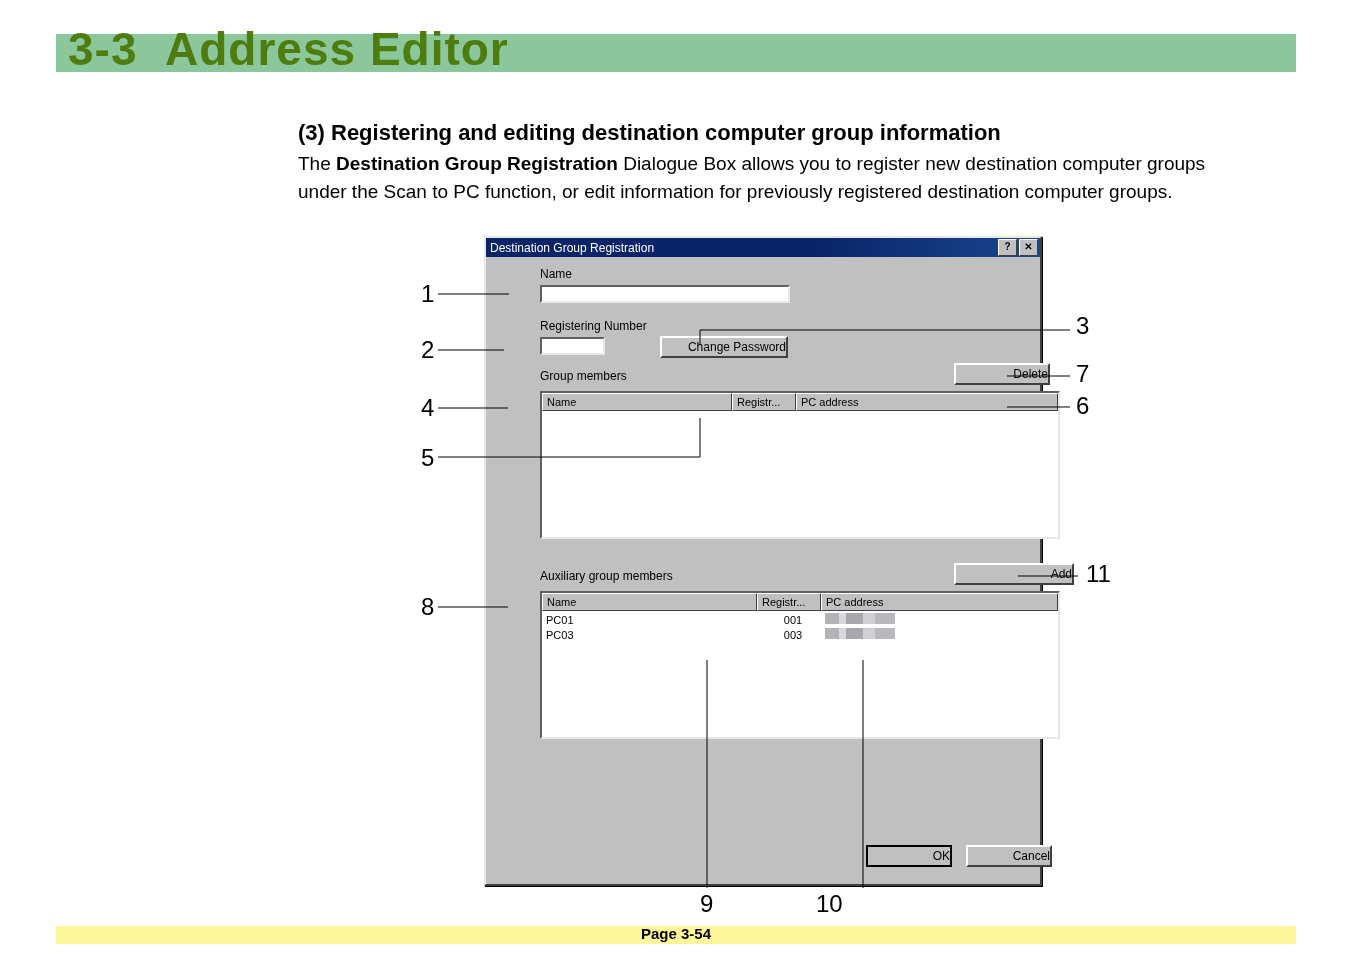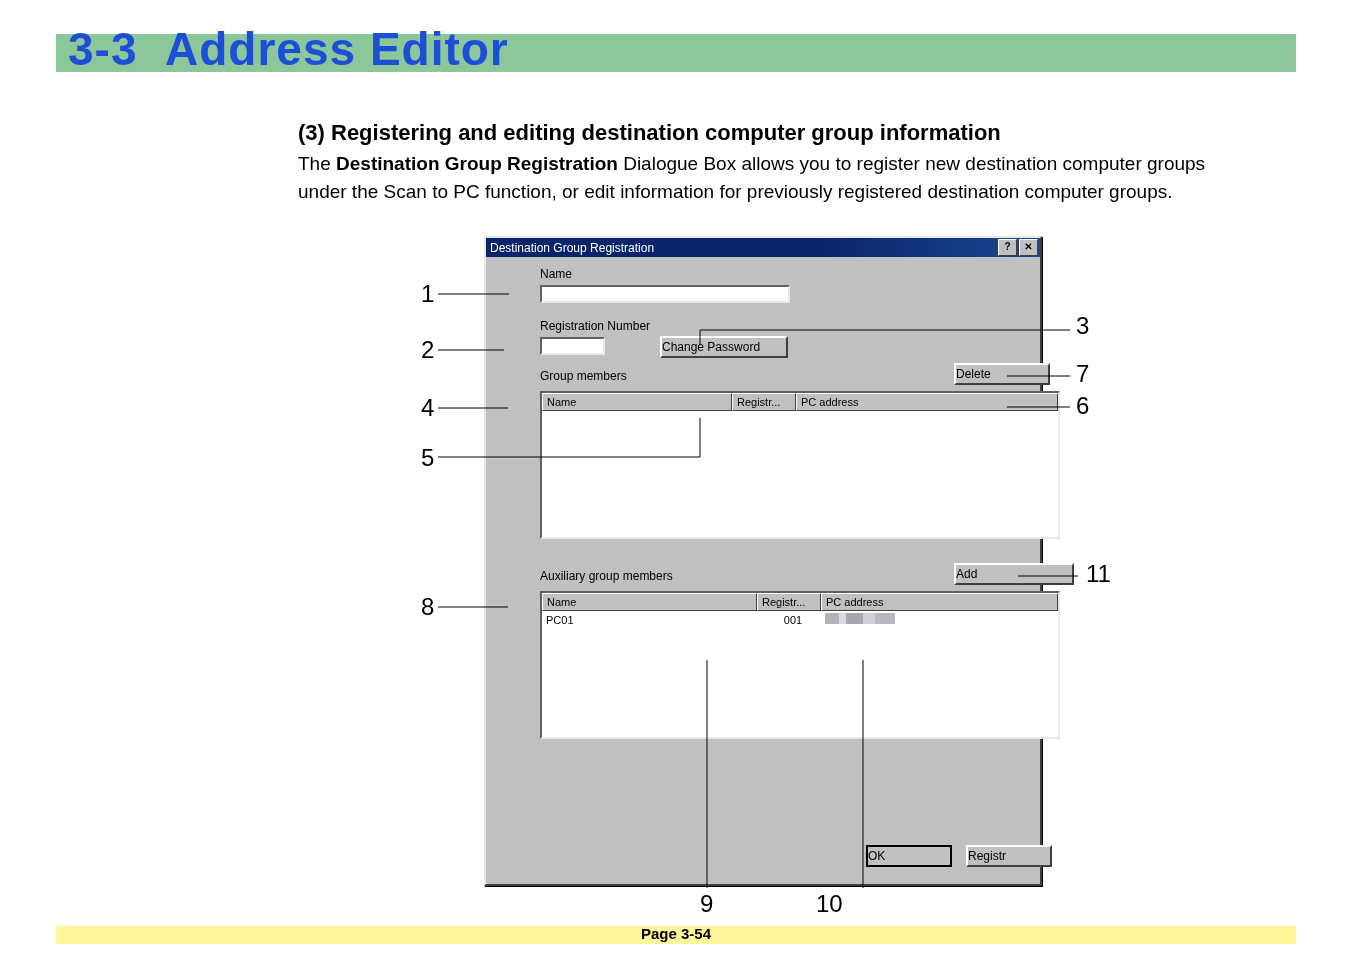--- a/index.html
+++ b/index.html
@@ -20,21 +20,21 @@
     background: #8bc79b;
   }
   .section-heading {
     position: absolute;
     left: 68px; top: 22px;
     font-family: "Arial Narrow", Arial, sans-serif;
     font-size: 46px;
     letter-spacing: 1px;
     font-weight: bold;
     font-stretch: condensed;
-    color: #1d4ed8;
+    color: #4d7c0f;
   }
   .subheading {
     position: absolute;
     left: 298px;
     top: 120px;
     font-size: 22px;
     font-weight: bold;
   }
   .body-text {
     position: absolute;
@@ -109,21 +109,21 @@
   }
   .btn {
     position: absolute;
     height: 22px;
     background: #c0c0c0;
     border-top: 2px solid #fff;
     border-left: 2px solid #fff;
     border-right: 2px solid #404040;
     border-bottom: 2px solid #404040;
     font-size: 12px;
-    text-align: left;
+    text-align: right;
     line-height: 18px;
     box-sizing: border-box;
   }
   .listbox {
     position: absolute;
     background: #fff;
     border-top: 2px solid #606060;
     border-left: 2px solid #606060;
     border-right: 2px solid #e8e8e8;
     border-bottom: 2px solid #e8e8e8;
@@ -208,21 +208,21 @@
 <div class="dialog">
   <div class="titlebar">
     <span class="caption">Destination Group Registration</span>
     <span class="win-btn">?</span>
     <span class="win-btn">✕</span>
   </div>
   <div class="inner">
     <span class="lbl" style="left:18px; top:10px;">Name</span>
     <div class="textbox" style="left:18px; top:28px; width:250px;"></div>
 
-    <span class="lbl" style="left:18px; top:62px;">Registration Number</span>
+    <span class="lbl" style="left:18px; top:62px;">Registering Number</span>
     <div class="textbox" style="left:18px; top:80px; width:65px;"></div>
     <div class="btn" style="left:138px; top:79px; width:128px;">Change Password</div>
 
     <span class="lbl" style="left:18px; top:112px;">Group members</span>
     <div class="btn" style="left:432px; top:106px; width:96px;">Delete</div>
 
     <div class="listbox" style="left:18px; top:134px; width:520px; height:148px;">
       <div class="list-header">
         <div class="col" style="width:190px;">Name</div>
         <div class="col" style="width:64px;">Registr...</div>
@@ -239,25 +239,30 @@
         <div class="col" style="width:215px;">Name</div>
         <div class="col" style="width:64px;">Registr...</div>
         <div class="col" style="flex:1;">PC address</div>
       </div>
       <div class="list-body">
         <div class="list-row">
           <span style="width:215px;">PC01</span>
           <span style="width:64px; text-align:center;">001</span>
           <span><span class="blur"></span></span>
         </div>
+        <div class="list-row">
+          <span style="width:215px;">PC03</span>
+          <span style="width:64px; text-align:center;">003</span>
+          <span><span class="blur"></span></span>
+        </div>
       </div>
     </div>
 
     <div class="btn" style="left:344px; top:588px; width:86px; border-top:2px solid #000; border-left:2px solid #000; border-right:2px solid #000; border-bottom:2px solid #000;">OK</div>
-    <div class="btn" style="left:444px; top:588px; width:86px;">Registr</div>
+    <div class="btn" style="left:444px; top:588px; width:86px;">Cancel</div>
   </div>
 </div>
 
 <div class="callout" style="left:421px; top:280px;">1</div>
 <div class="callout" style="left:421px; top:336px;">2</div>
 <div class="callout" style="left:421px; top:394px;">4</div>
 <div class="callout" style="left:421px; top:444px;">5</div>
 <div class="callout" style="left:421px; top:593px;">8</div>
 
 <div class="callout" style="left:1076px; top:312px;">3</div>

